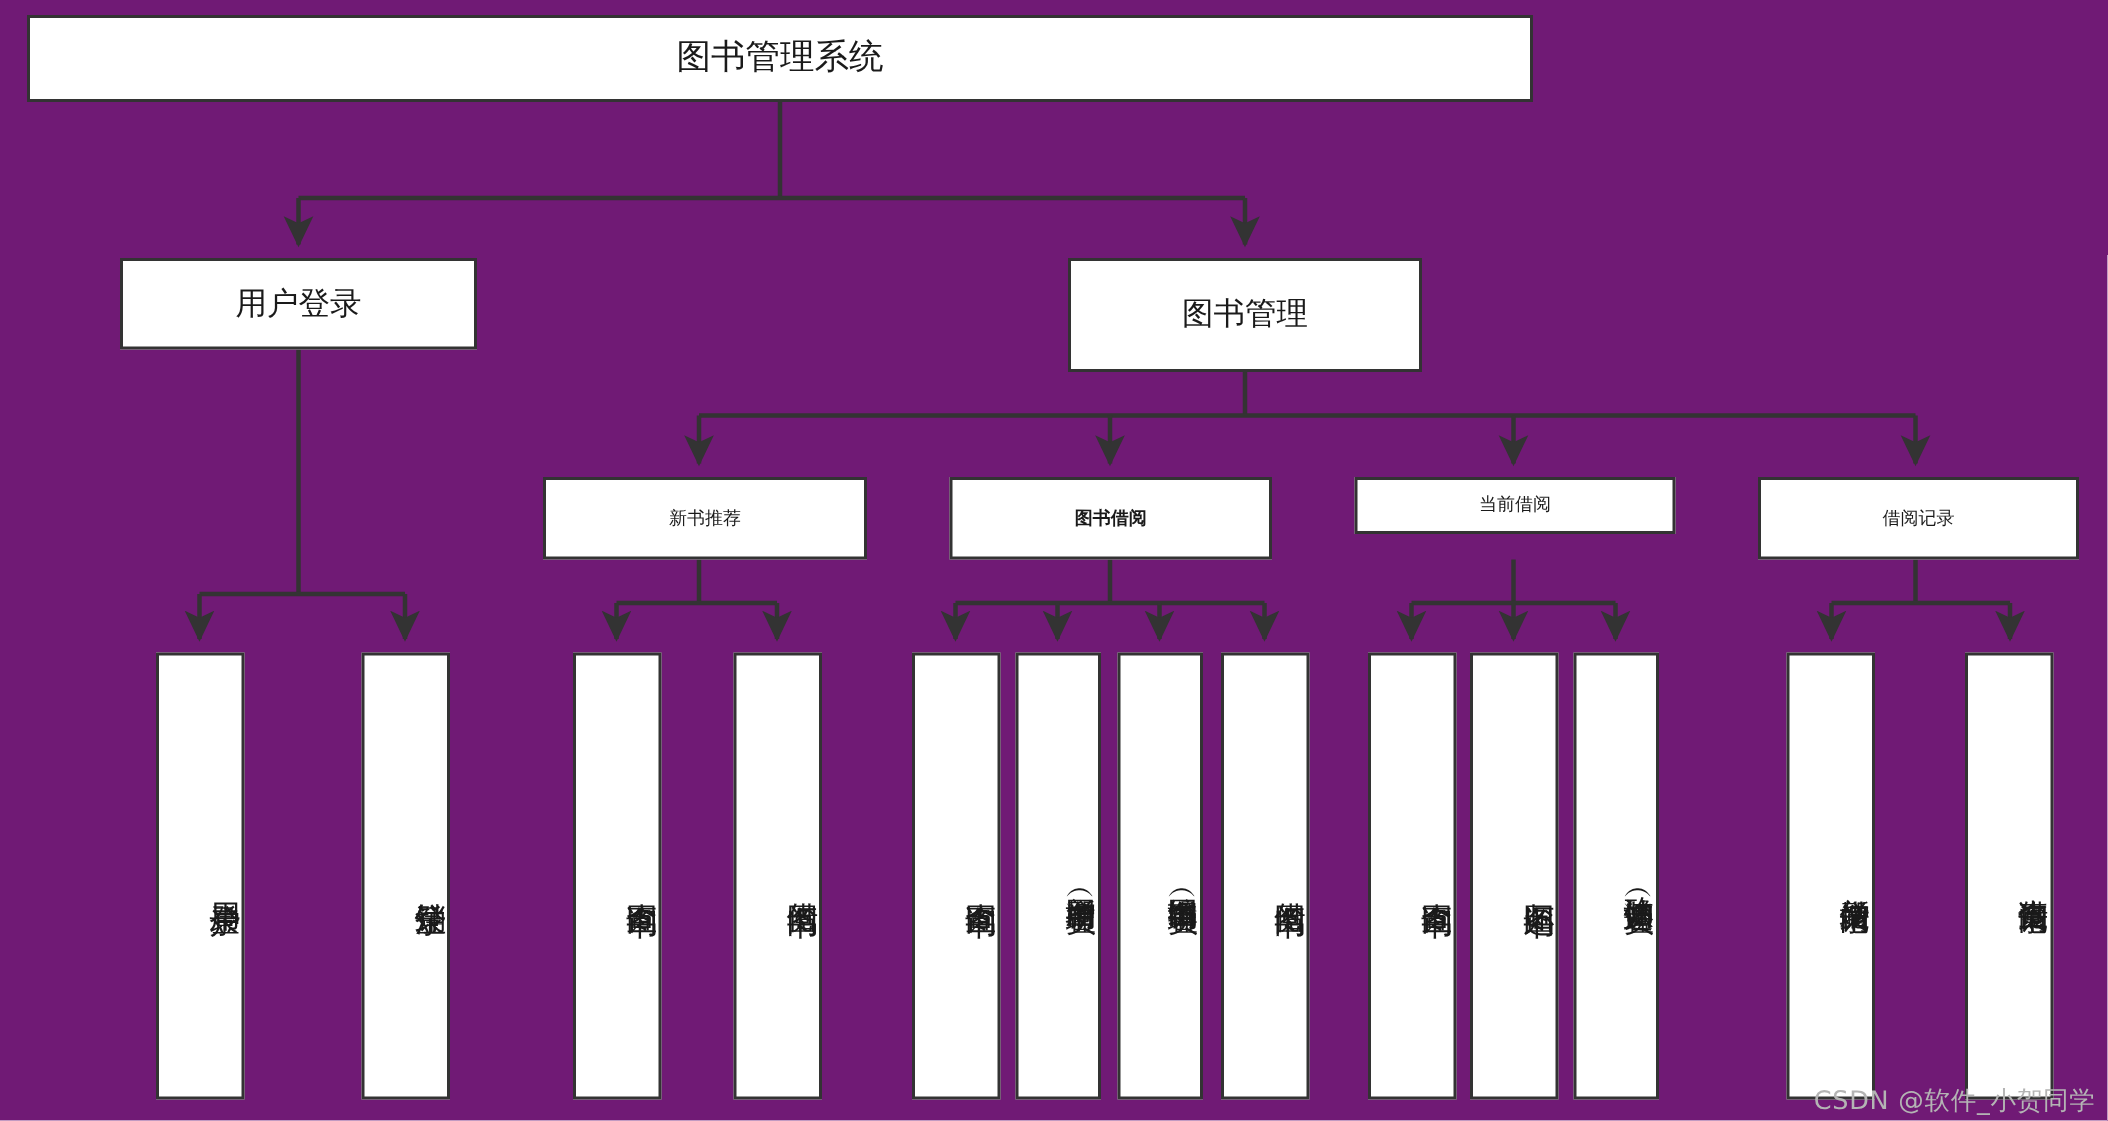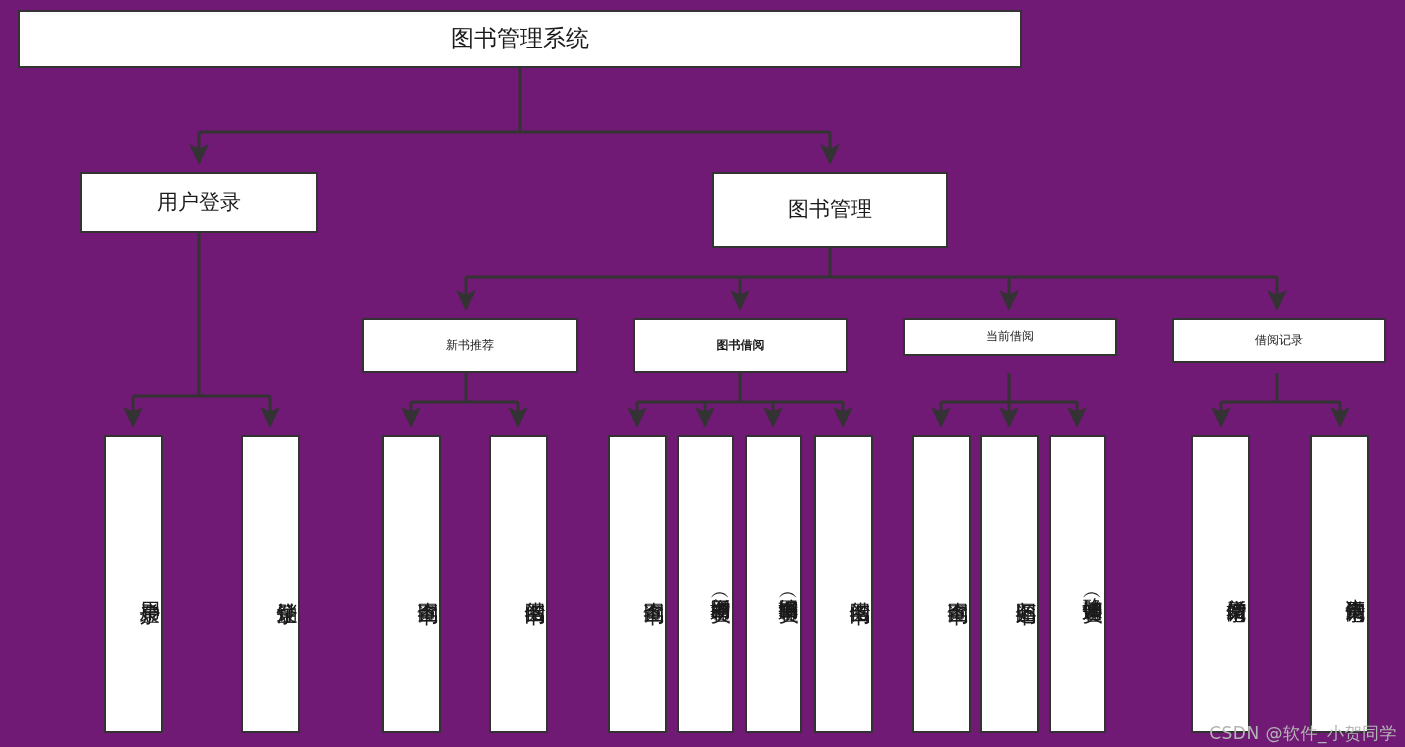--- a/index.html
+++ b/index.html
@@ -146,21 +146,21 @@
   </div>
 
   <div class="node lvl2" style="left:633px; top:318px; width:215px; height:55px;font-weight:bold;">
     <span class="lbl">图书借阅</span>
   </div>
 
   <div class="node lvl2" style="left:903px; top:318px; width:214px; height:38px;">
     <span class="lbl">当前借阅</span>
   </div>
 
-  <div class="node lvl2" style="left:1172px; top:318px; width:214px; height:45px;">
+  <div class="node lvl2" style="left:1172px; top:318px; width:214px; height:55px;">
     <span class="lbl">借阅记录</span>
   </div>
 
   <div class="node leaf" style="left:104px; top:435px; width:59px; height:298px;">
     <span class="lbl">用户登录</span>
   </div>
 
   <div class="node leaf" style="left:241px; top:435px; width:59px; height:298px;">
     <span class="lbl">注销登录</span>
   </div>

